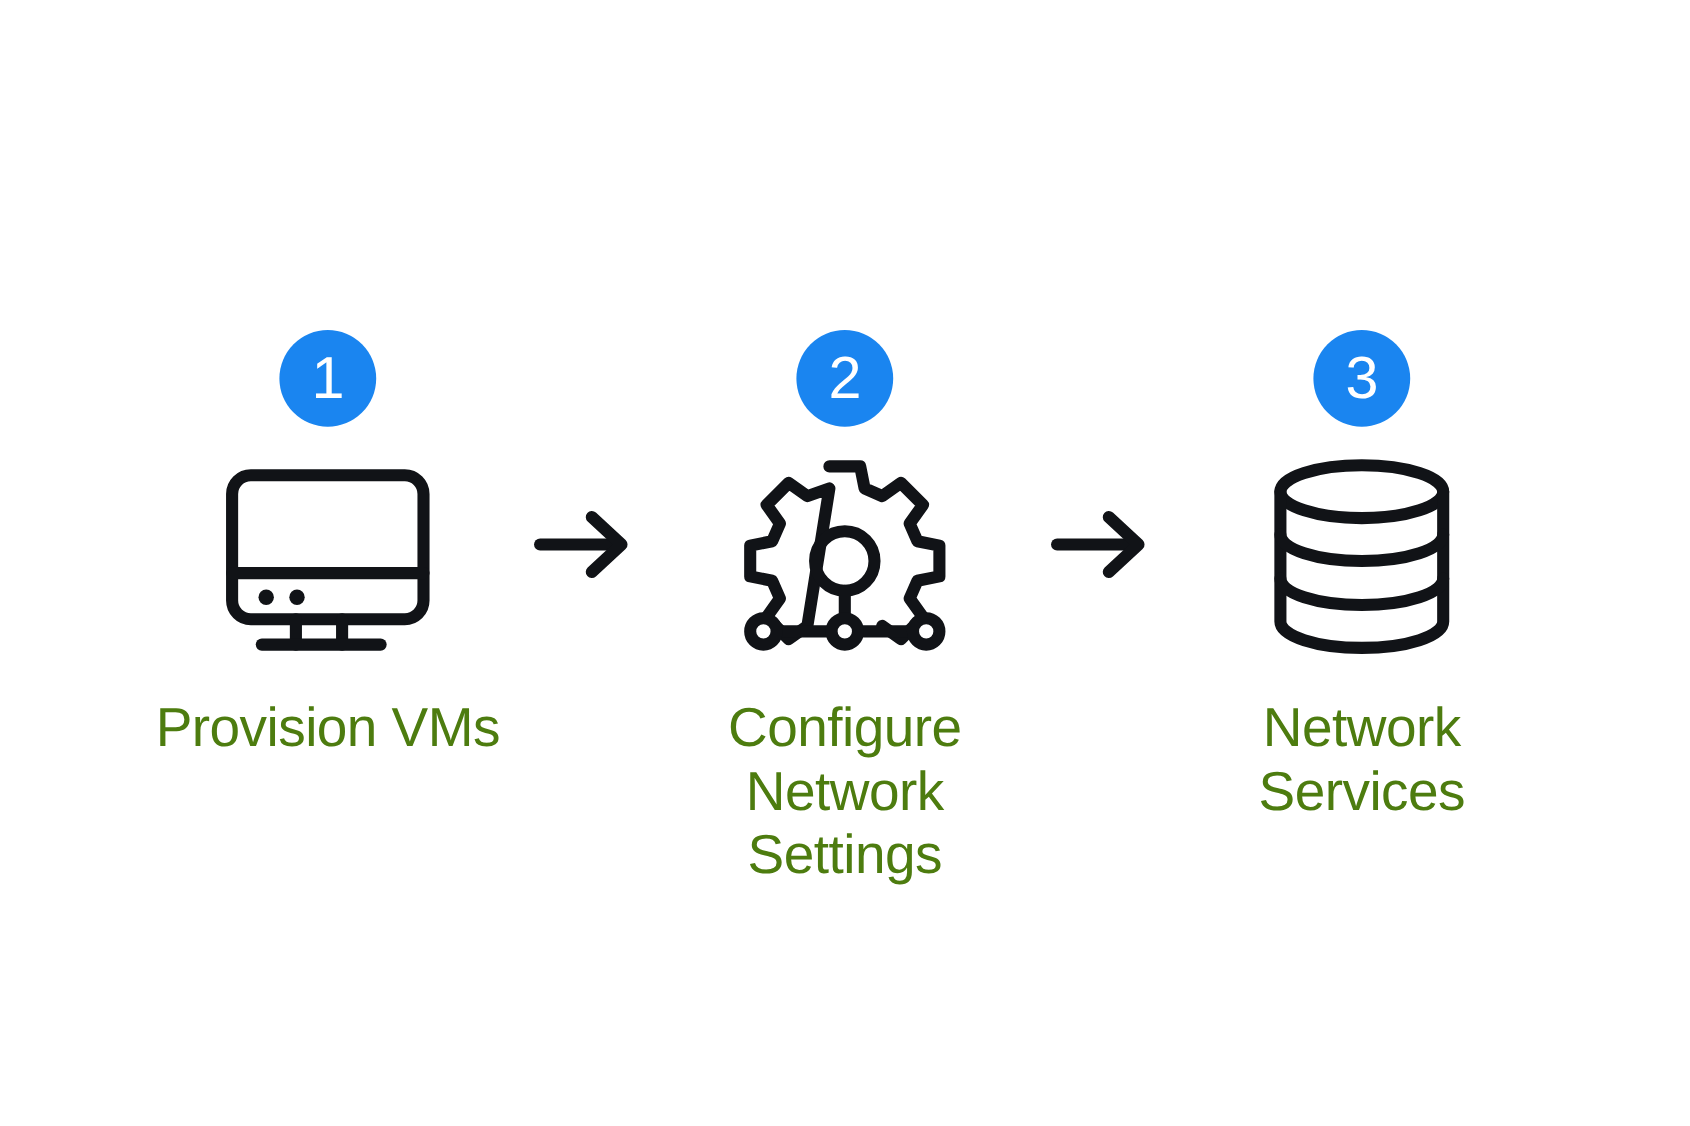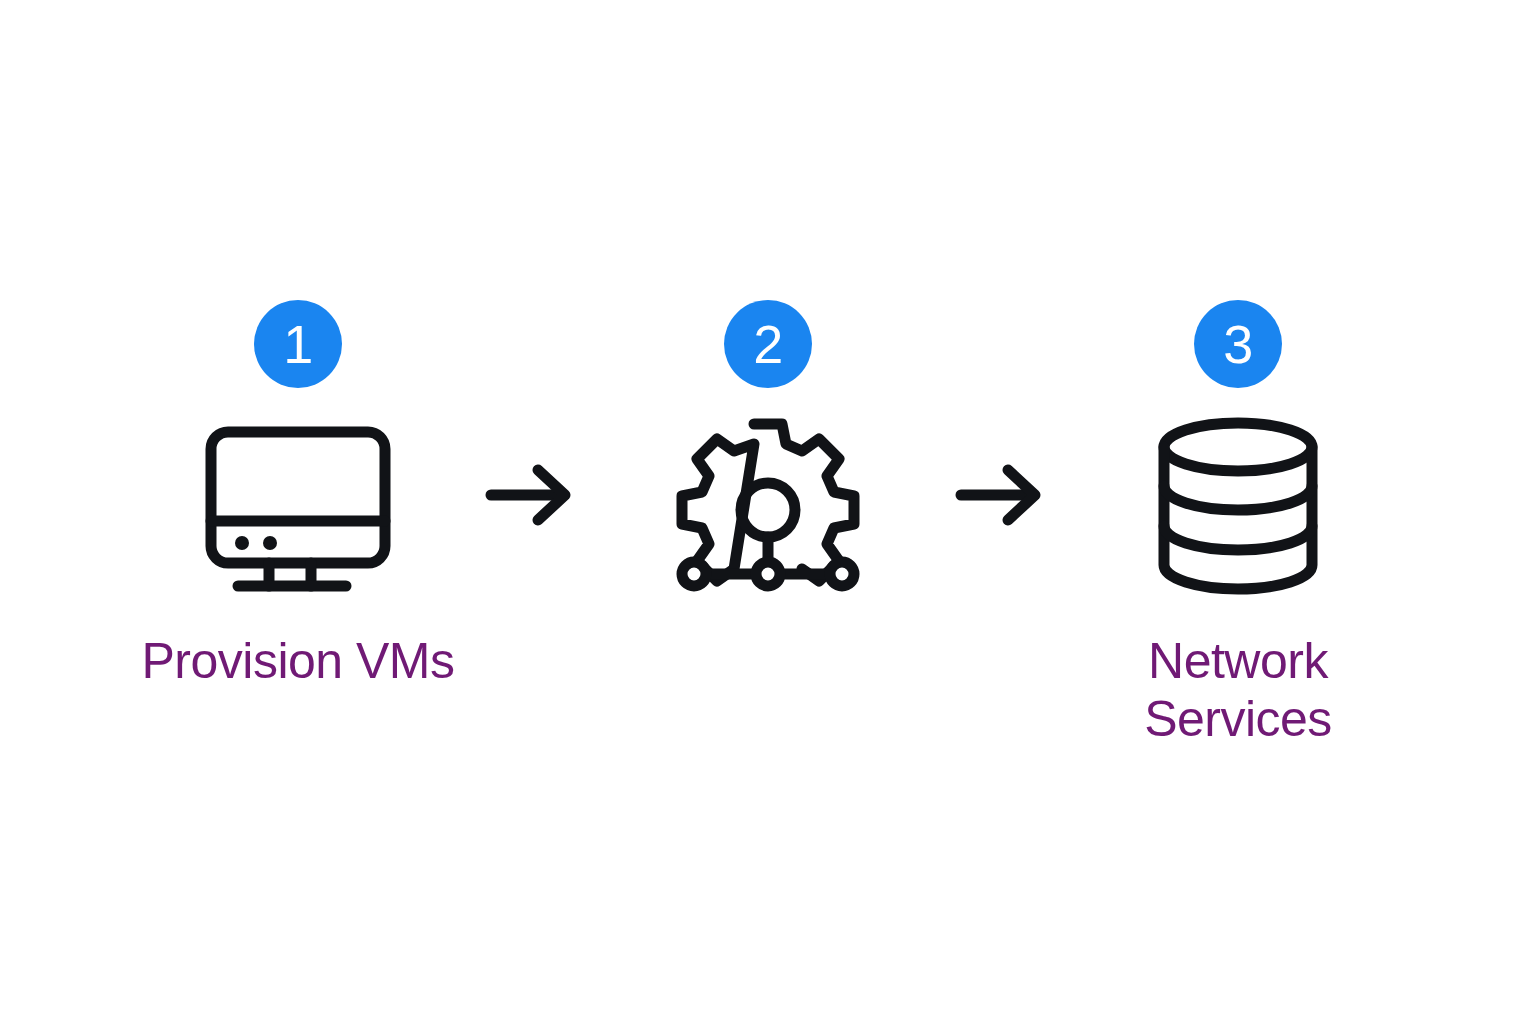--- a/index.html
+++ b/index.html
@@ -63,21 +63,21 @@
   .icon-wrap {
     margin-top: 28px;
     height: 180px;
     display: flex;
     align-items: center;
     justify-content: center;
   }
   .step-label {
     margin-top: 36px;
     text-align: center;
-    color: #701a75;
+    color: #4d7c0f;
     font-family: "Liberation Sans", sans-serif;
     font-size: 50px;
     font-weight: 400;
     line-height: 1.16;
     letter-spacing: -0.5px;
     max-width: 330px;
     white-space: pre-line;
   }
   .arrow-wrap {
     width: 140px;
@@ -137,20 +137,22 @@
                    L34 76 L41 60 L29 43 L49 23 L66 35 L86 28 Z"></path>
           <circle cx="100" cy="94" r="27"></circle>
 
           <line x1="100" y1="121" x2="100" y2="158"></line>
           <line x1="26" y1="158" x2="174" y2="158"></line>
           <circle cx="100" cy="158" r="12" fill="#ffffff"></circle>
           <circle cx="26" cy="158" r="12" fill="#ffffff"></circle>
           <circle cx="174" cy="158" r="12" fill="#ffffff"></circle>
         </svg>
       </div>
+      <div class="step-label">Configure Network
+Settings</div>
     </div>
 
     <div class="arrow-wrap">
       <div class="arrow-inner">
         <svg width="100" height="70" viewBox="0 0 100 70" fill="none" stroke="#111317" stroke-width="11" stroke-linecap="round" stroke-linejoin="round">
           <line x1="8" y1="35" x2="78" y2="35"></line>
           <polyline points="55,10 82,35 55,60"></polyline>
         </svg>
       </div>
     </div>

